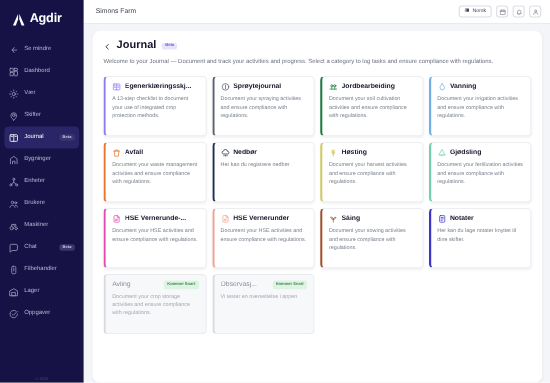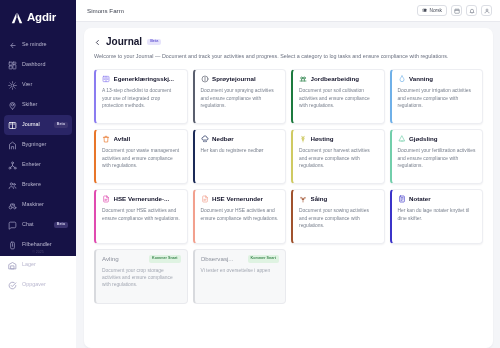--- a/index.html
+++ b/index.html
@@ -6,21 +6,21 @@
   html, body {
     width: 500px; height: 348px;
     font-family: "Liberation Sans", sans-serif;
     overflow: hidden;
     background: #ffffff;
   }
   .app { display: flex; width: 500px; height: 348px; }
 
   
   .sidebar {
-    width: 76px; height: 256px;
+    width: 76px; height: 348px;
     background: #161246;
     display: flex; flex-direction: column;
     padding-top: 9px;
     flex: 0 0 76px;
     position: relative;
   }
   .brand {
     display: flex; align-items: center; gap: 3px;
     padding: 2px 0 8px 10px;
   }

